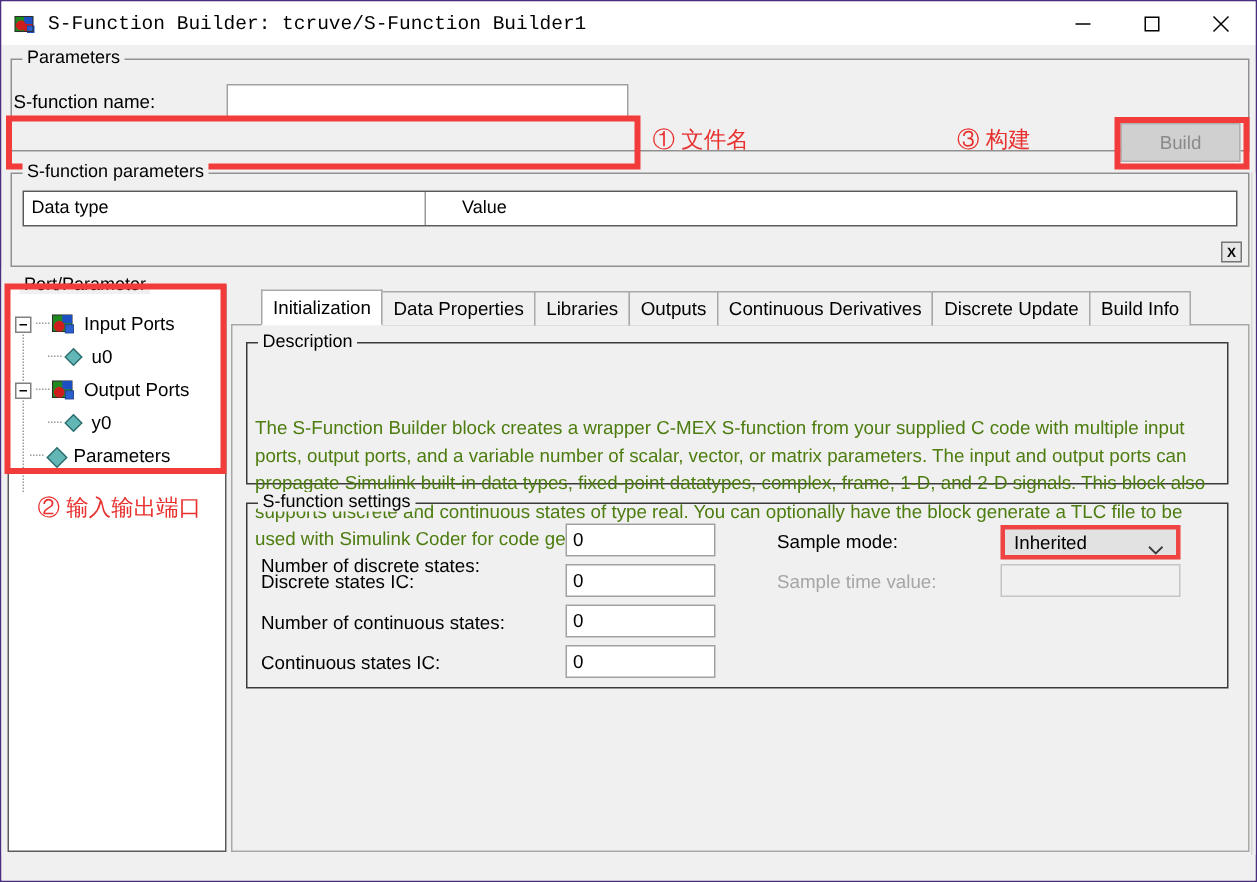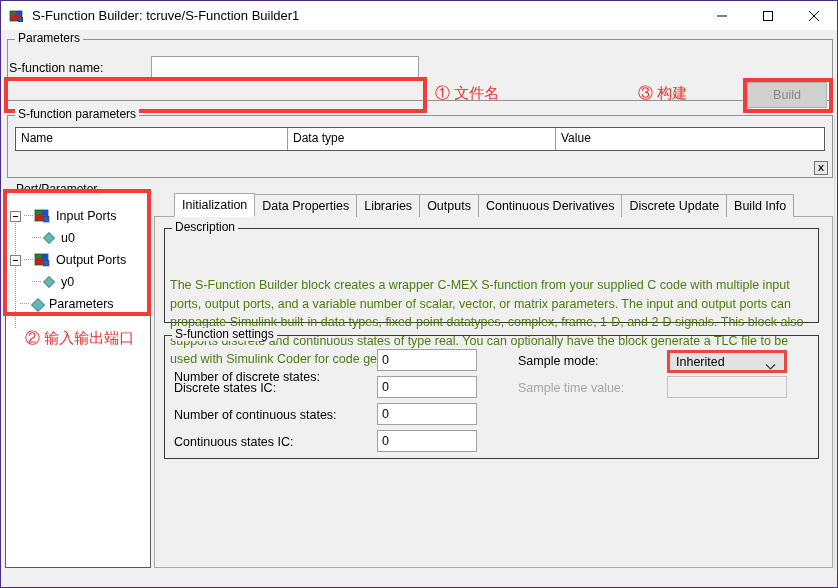--- a/index.html
+++ b/index.html
@@ -41,21 +41,21 @@
   .title-icon {
     width: 16px; height: 16px;
     margin-left: 8px;
     margin-right: 7px;
     position: relative;
     flex: 0 0 auto;
   }
   .title-text {
     font-size: 13px;
     color: #000;
-    font-family: Liberation Sans, sans-serif;
+    font-family: Liberation Mono, monospace;
     white-space: nowrap;
   }
   .win-controls {
     position: absolute;
     right: 0; top: 0;
     height: 29px;
     display: flex;
     align-items: center;
   }
   .win-btn {
@@ -143,21 +143,21 @@
   }
   .th {
     box-sizing: border-box;
     padding: 3px 5px;
     font-size: 12px;
     color: #000;
     border-right: 1px solid #9a9a9a;
     overflow: hidden;
     white-space: nowrap;
   }
-  .th:last-child { border-right: none; }
+  .th:last-child { border-right: none; margin-left: 19px; }
   #th-name { width: 272px; }
   #th-dtype { width: 268px; }
   #th-value { flex: 1 1 auto; }
 
   #table-close-btn {
     position: absolute;
     left: 806px; top: 45px;
     width: 14px; height: 14px;
     box-sizing: border-box;
     border: 1px solid #767676;
@@ -420,21 +420,20 @@
 
     <div class="annot-box" style="left:3px; top:47px; width:423px; height:36px;"></div>
     <span class="annot-text" style="left:434px; top:54px;">① 文件名</span>
 
     <div class="annot-box" style="left:742px; top:48px; width:90px; height:35px;"></div>
     <span class="annot-text" style="left:637px; top:54px;">③ 构建</span>
 
     <div class="groupbox" id="sfparams-group">
       <span class="gb-title">S-function parameters</span>
       <div class="table-head">
-        <div class="th" id="th-name">Name</div>
         <div class="th" id="th-dtype">Data type</div>
         <div class="th" id="th-value">Value</div>
       </div>
       <div id="table-close-btn">X</div>
     </div>
 
     <div class="groupbox" id="portparam-group">
       <span class="gb-title">Port/Parameter</span>
 
       <div class="tree">

